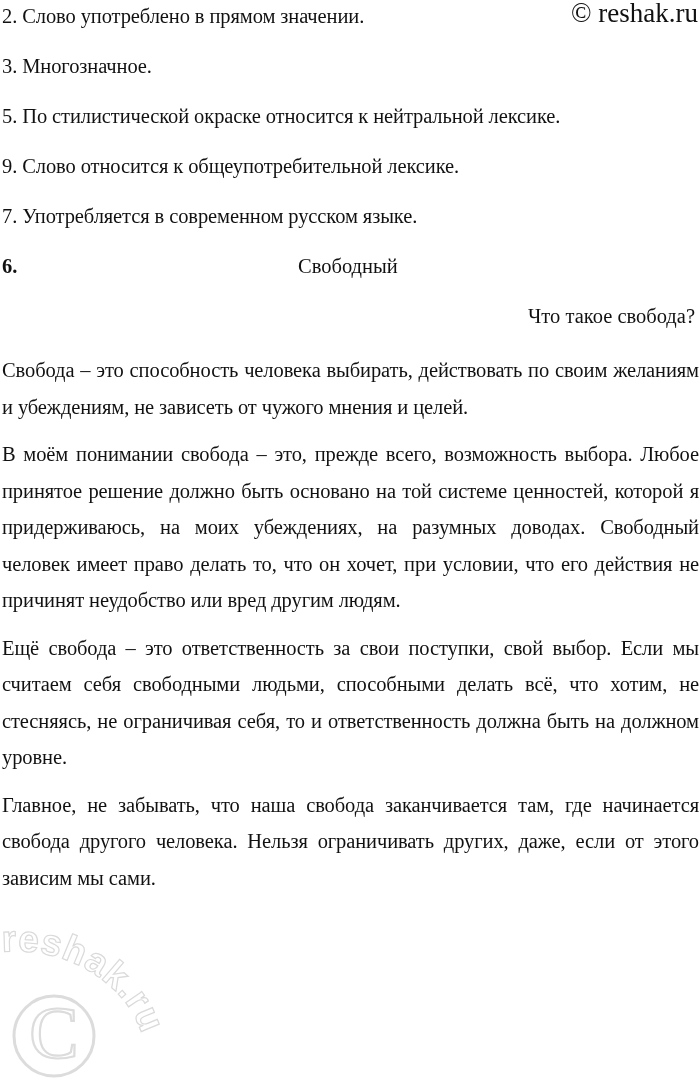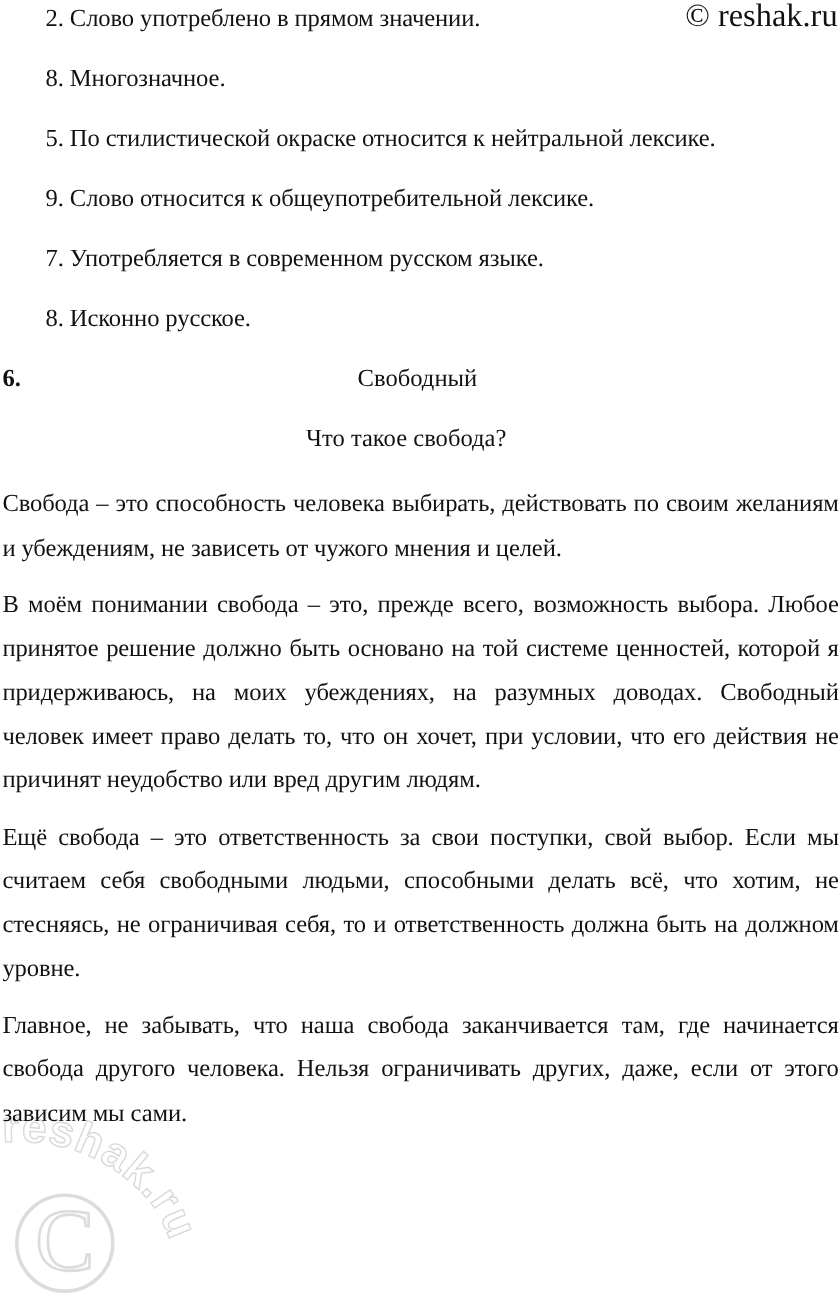--- a/index.html
+++ b/index.html
@@ -50,21 +50,21 @@
   .answer {
     font-size: 20.5px;
     line-height: 33px;
     text-align: justify;
     text-justify: inter-word;
     margin: 0 0 17px 0;
     letter-spacing: -0.1px;
   }
   .answer:first-child { margin-top: 0; }
   
-  .qa-item { margin-bottom: 17px; margin-left: 36px; }
+  .qa-item { margin-bottom: 17px; }
 
   .task-head {
     display: block;
     position: relative;
     font-size: 20.5px;
     line-height: 33px;
     margin: 17px 0 0 0;
     height: 33px;
   }
   .task-num {
@@ -75,23 +75,23 @@
   }
   .task-title {
     position: absolute;
     left: 296px;
     top: 0;
     font-weight: normal;
   }
   .essay-title {
     font-size: 20.5px;
     line-height: 33px;
-    text-align: center;
+    text-align: right;
     margin: 17px 0 19px 0;
-    padding-right: 24px;
+    padding-right: 4px;
   }
   .para {
     font-size: 20.5px;
     line-height: 36.5px;
     text-align: justify;
     text-justify: inter-word;
     margin: 0 0 11px 0;
     letter-spacing: -0.1px;
     text-align-last: left;
   }
@@ -114,30 +114,29 @@
       <text x="60" y="128" text-anchor="middle" font-family="Liberation Serif, serif" font-size="74" fill="none" stroke="#dcdcdc" stroke-width="2.2">C</text>
     </svg>
   </div>
 
   <div class="copyright">© reshak.ru</div>
 
   <div class="content">
 
     <p class="answer qa-item">2. Слово употреблено в прямом значении.</p>
 
-    <p class="answer qa-item">8. Многозначное.</p>
+    <p class="answer qa-item">3. Многозначное.</p>
 
 
     <p class="answer qa-item">5. По стилистической окраске относится к нейтральной лексике.</p>
 
     <p class="answer qa-item">9. Слово относится к общеупотребительной лексике.</p>
 
     <p class="answer qa-item">7. Употребляется в современном русском языке.</p>
 
-    <p class="answer qa-item">8. Исконно русское.</p>
 
     <div class="task-head">
       <span class="task-num">6.</span>
       <span class="task-title">Свободный</span>
     </div>
 
     <div class="essay-title">Что такое свобода?</div>
 
     <p class="para">Свобода – это способность человека выбирать, действовать по своим желаниям и убеждениям, не зависеть от чужого мнения и целей.</p>
 

